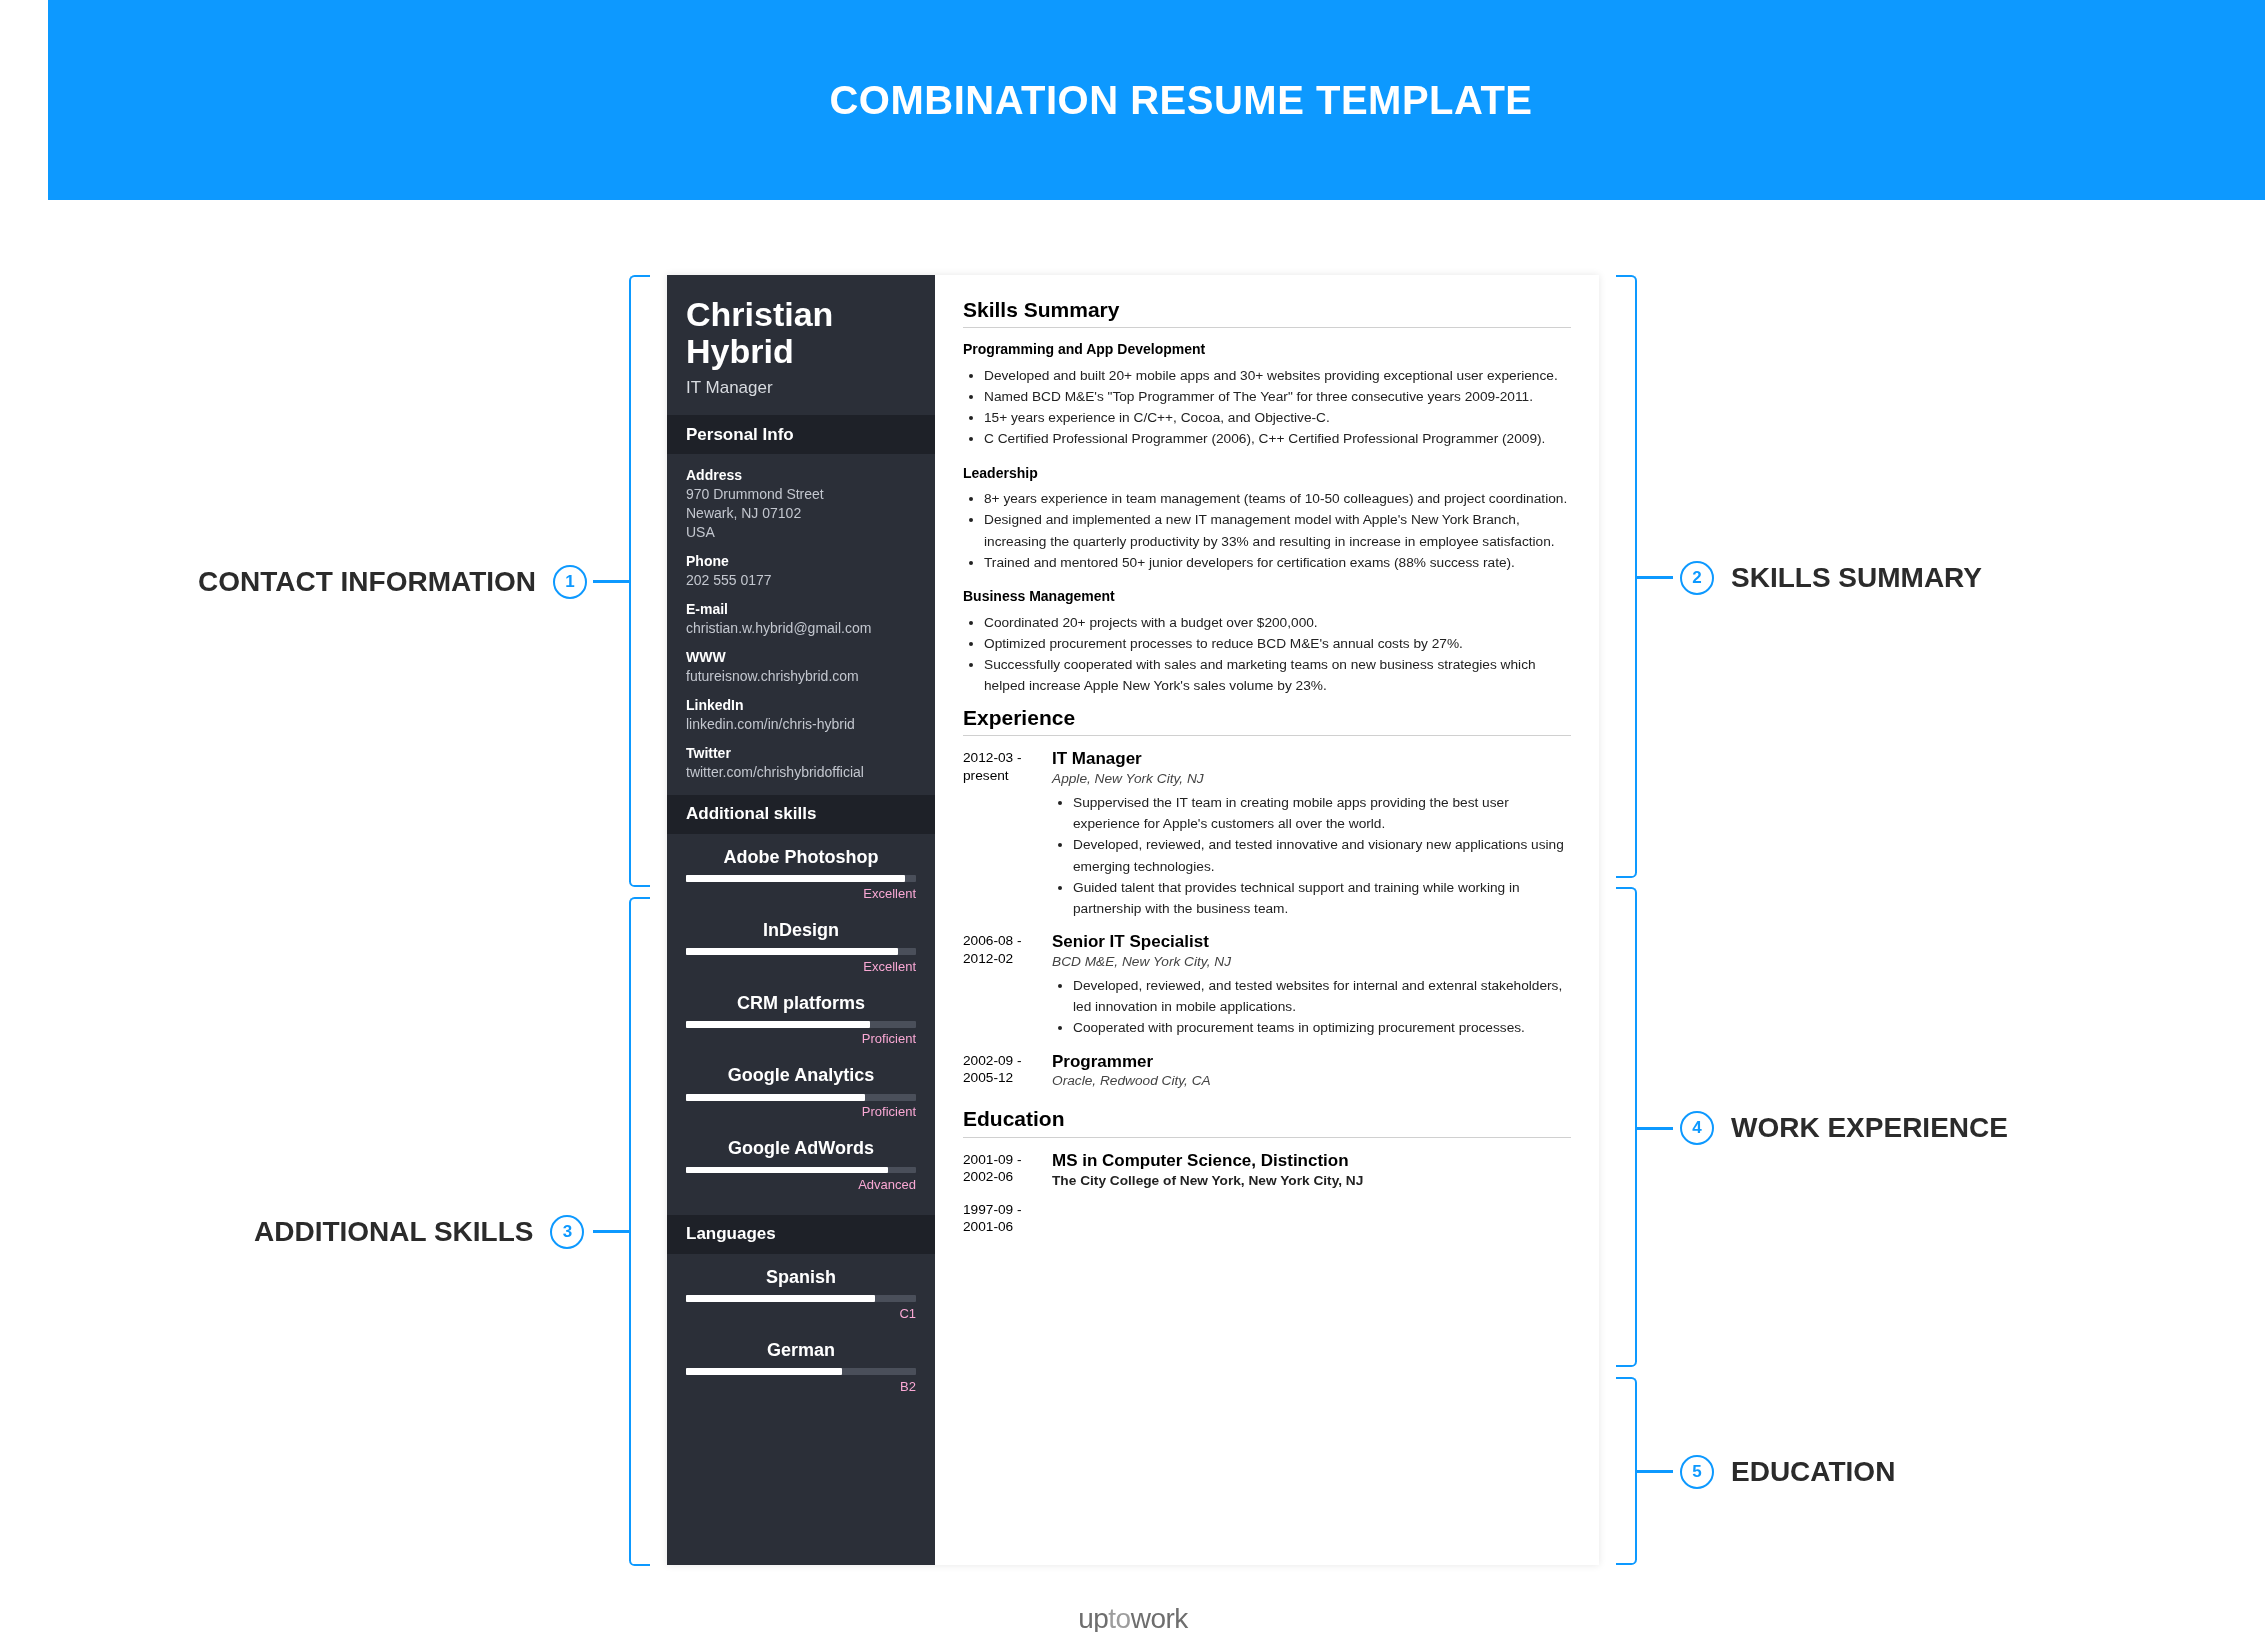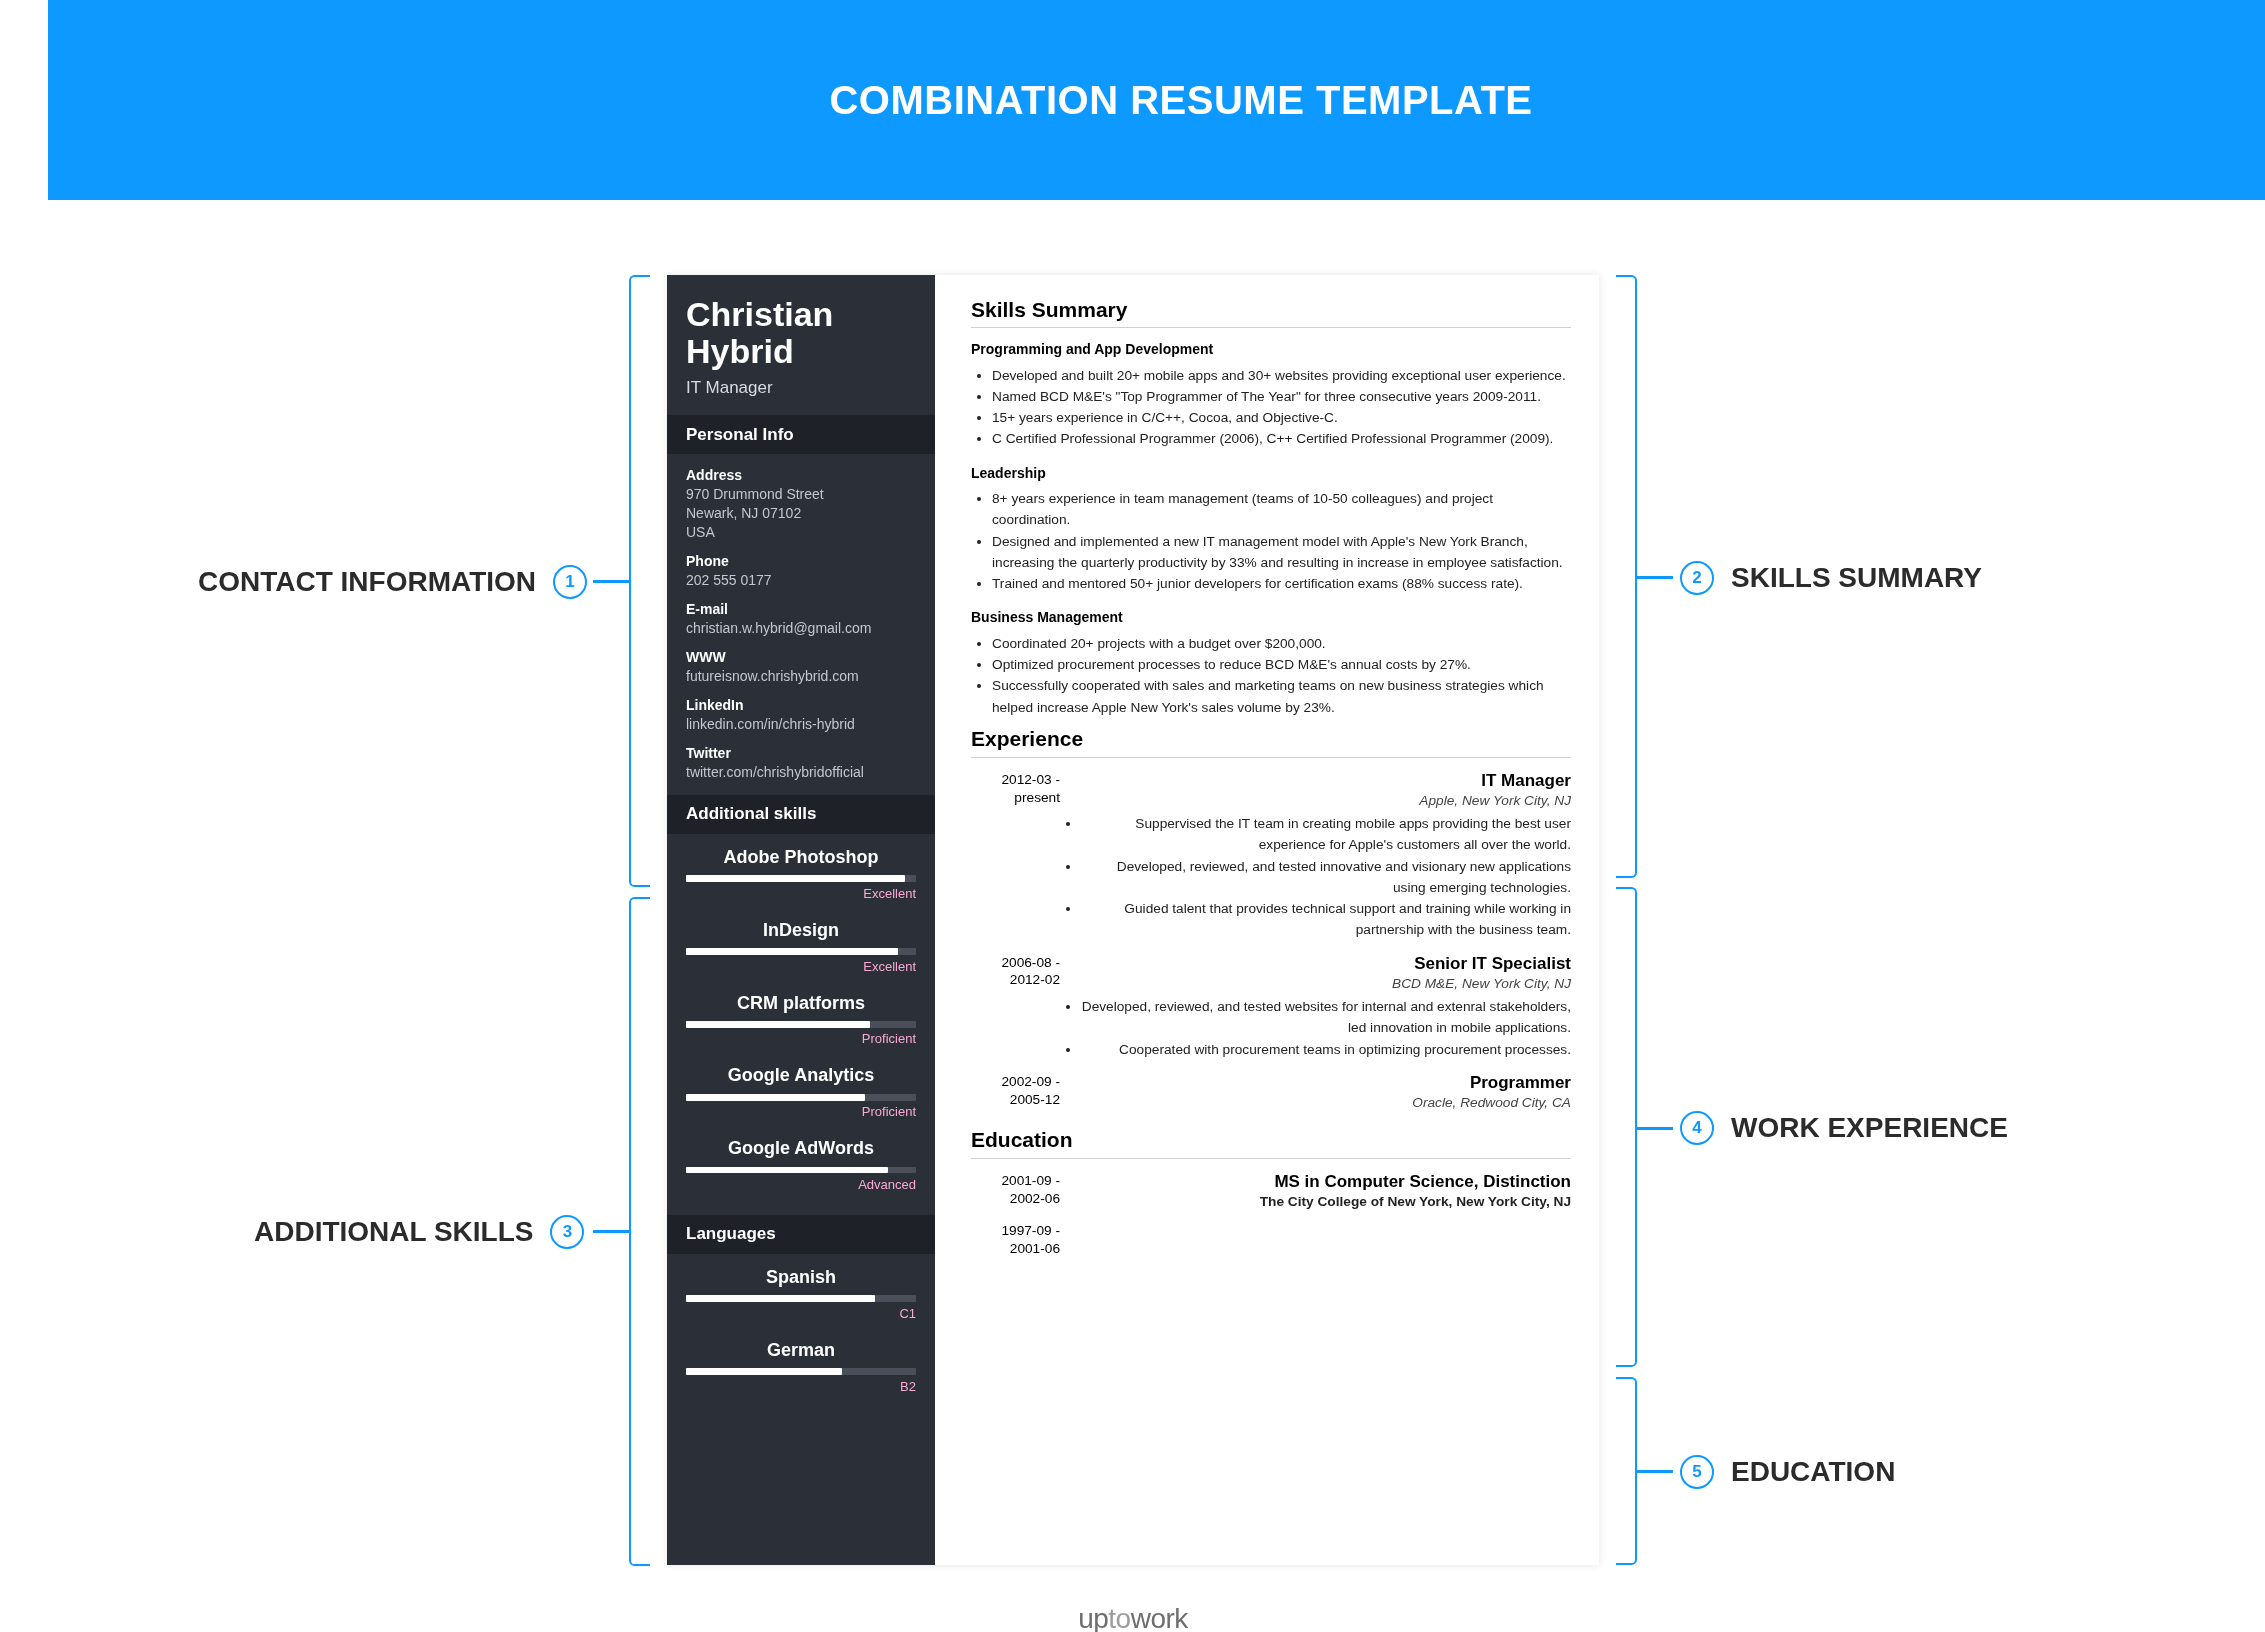--- a/index.html
+++ b/index.html
@@ -34,21 +34,20 @@
   .resume {
     position: absolute;
     top: 75px;
     left: 50%;
     transform: translateX(-50%);
     width: 932px;
     height: 1290px;
     display: flex;
     box-shadow: 0 0 7.5px rgba(0,0,0,0.1);
     background: #fff;
-    gap: 8px;
   }
 
   
   .left-col {
     width: 268px;
     background: #2b2f38;
     color: #fff;
     font-size: 15px;
     display: flex;
     flex-direction: column;
@@ -147,21 +146,20 @@
     padding-left: 21px;
   }
   ul.bullets li {
     font-size: 13.7px;
     line-height: 1.55;
     color: #222;
   }
   .exp-row, .edu-row {
     display: flex;
     margin-bottom: 13px;
-    text-align: right;
   }
   .date-col {
     width: 89px;
     font-size: 13.7px;
     flex-shrink: 0;
     line-height: 1.3;
   }
   .content-col {
     flex: 1;
   }

